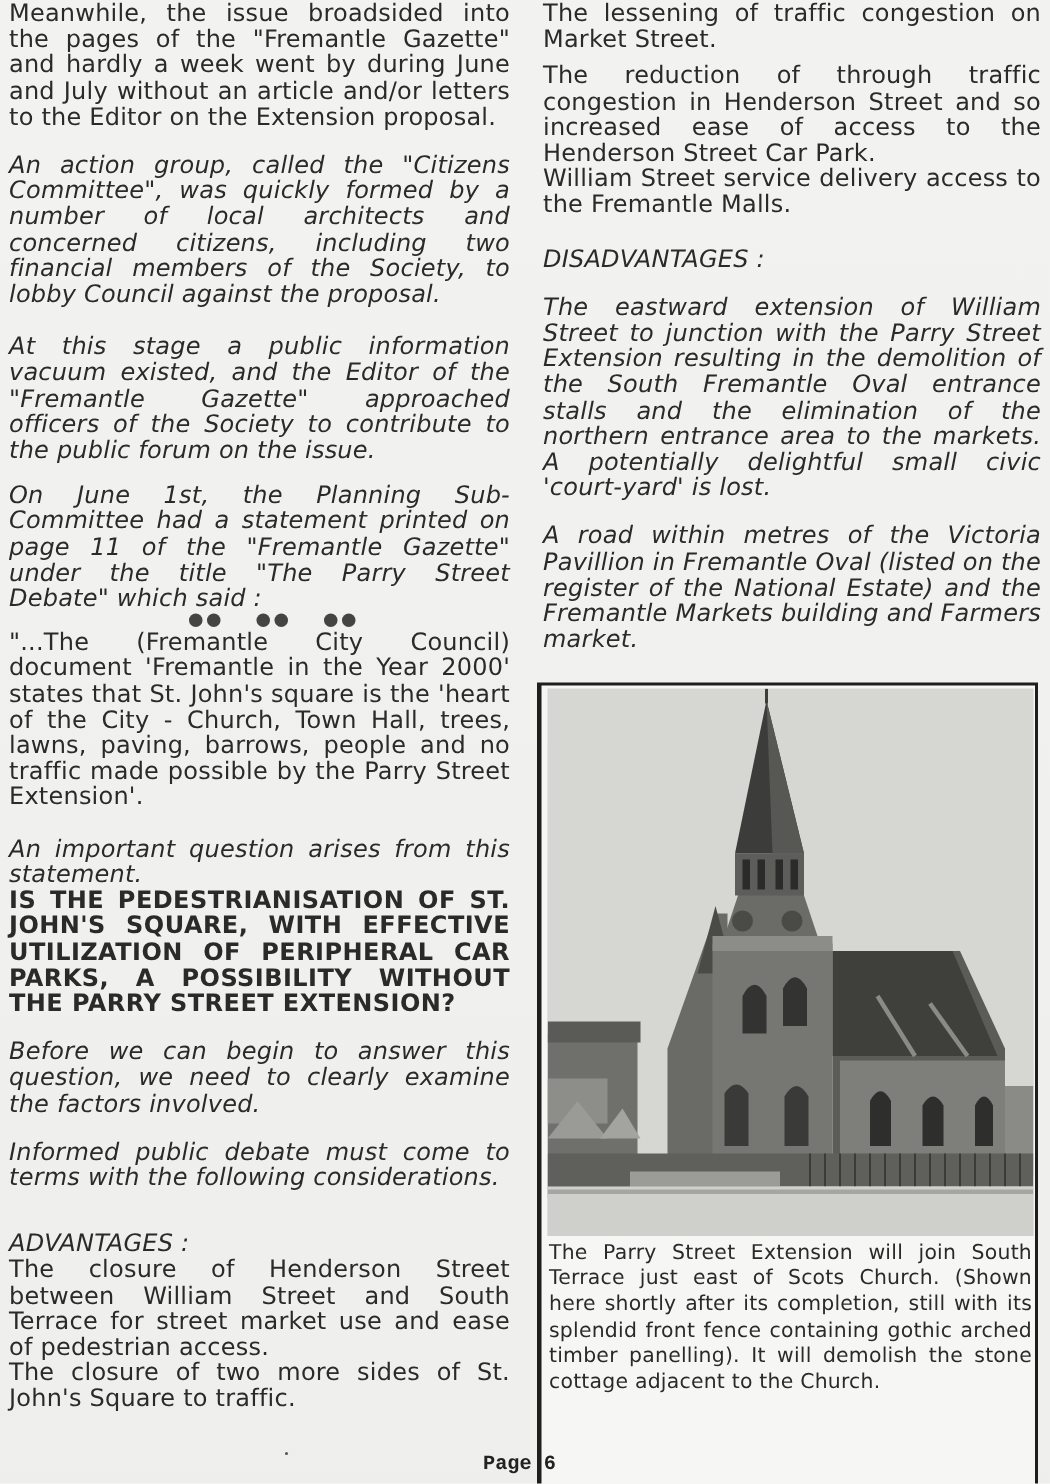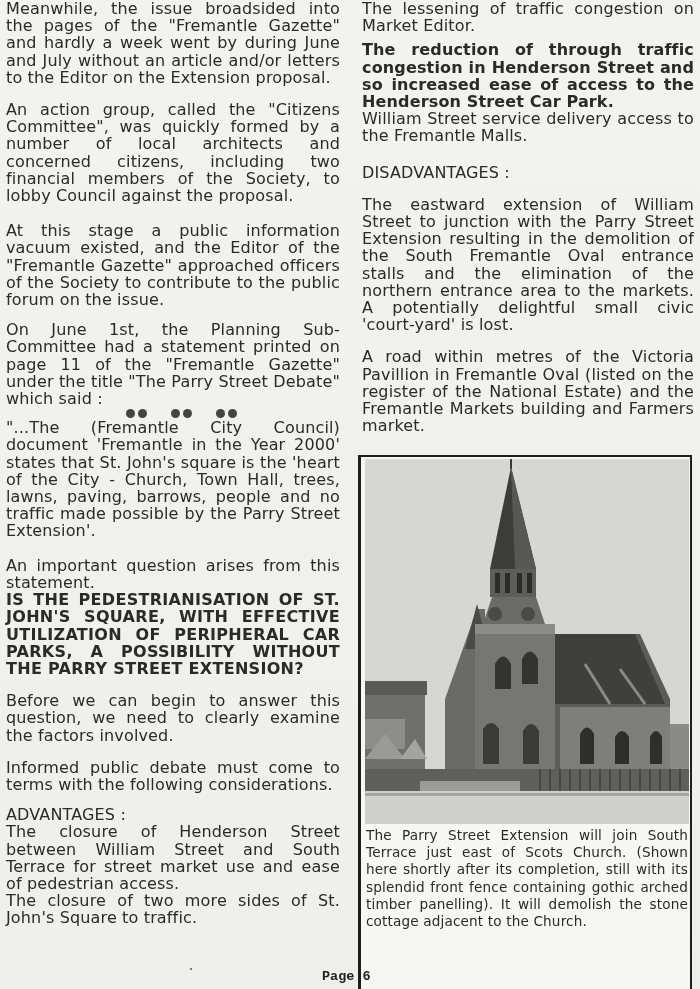--- a/index.html
+++ b/index.html
@@ -19,22 +19,22 @@
     .col {
       position: absolute; top: 0;
       font-size: 16px; line-height: 17.2px;
       letter-spacing: 0.15px;
     }
     .col-left { left: 6px; width: 334px; }
     .col-right { left: 362px; width: 332px; }
     p {
       margin: 0; text-align: justify; text-align-last: auto;
     }
-    p.gap { margin-top: 15px; }
-    p.gap-sm { margin-top: 7px; font-weight: bold; }
+    p.gap { margin-top: 15px; font-style: italic; }
+    p.gap-sm { margin-top: 7px; }
     p.caps { letter-spacing: 0.3px; font-weight: bold; }
 
     .dots {
       display: flex; justify-content: center; gap: 24px;
       height: 12px; align-items: center; margin: 0 0 0 0; padding-left: 16px;
     }
     .dot-pair { display: flex; gap: 3px; }
     .dot { width: 9px; height: 9px; border-radius: 50%; background: #444; }
 
     .photo-frame {
@@ -88,27 +88,27 @@
       <div class="dot-pair">
           <span class="dot"></span>
           <span class="dot"></span>
         </div>
     </div>
     <p>"...The (Fremantle City Council) document 'Fremantle in the Year 2000' states that St. John's square is the 'heart of the City - Church, Town Hall, trees, lawns, paving, barrows, people and no traffic made possible by the Parry Street Extension'.</p>
     <p class="gap" style="margin-top:17px">An important question arises from this statement.</p>
     <p class="caps">IS THE PEDESTRIANISATION OF ST. JOHN'S SQUARE, WITH EFFECTIVE UTILIZATION OF PERIPHERAL CAR PARKS, A POSSIBILITY WITHOUT THE PARRY STREET EXTENSION?</p>
     <p class="gap">Before we can begin to answer this question, we need to clearly examine the factors involved.</p>
     <p class="gap">Informed public debate must come to terms with the following considerations.</p>
-    <p class="gap" style="margin-top:13px">ADVANTAGES :</p>
+    <p class="gap" style="margin-top:27px">ADVANTAGES :</p>
     <p>The closure of Henderson Street between William Street and South Terrace for street market use and ease of pedestrian access.</p>
     <p>The closure of two more sides of St. John's Square to traffic.</p>
   </div>
 
   <div class="col col-right">
-    <p>The lessening of traffic congestion on Market Editor.</p>
+    <p>The lessening of traffic congestion on Market Street.</p>
     <p class="gap-sm">The reduction of through traffic congestion in Henderson Street and so increased ease of access to the Henderson Street Car Park.</p>
     <p>William Street service delivery access to the Fremantle Malls.</p>
     <p class="gap" style="margin-top:19px">DISADVANTAGES :</p>
     <p class="gap">The eastward extension of William Street to junction with the Parry Street Extension resulting in the demolition of the South Fremantle Oval entrance stalls and the elimination of the northern entrance area to the markets. A potentially delightful small civic 'court-yard' is lost.</p>
     <p class="gap">A road within metres of the Victoria Pavillion in Fremantle Oval (listed on the register of the National Estate) and the Fremantle Markets building and Farmers market.</p>
   </div>
 
   <div class="photo-frame">
     <div class="photo">
       <svg viewBox="0 0 324 365" preserveAspectRatio="none">

